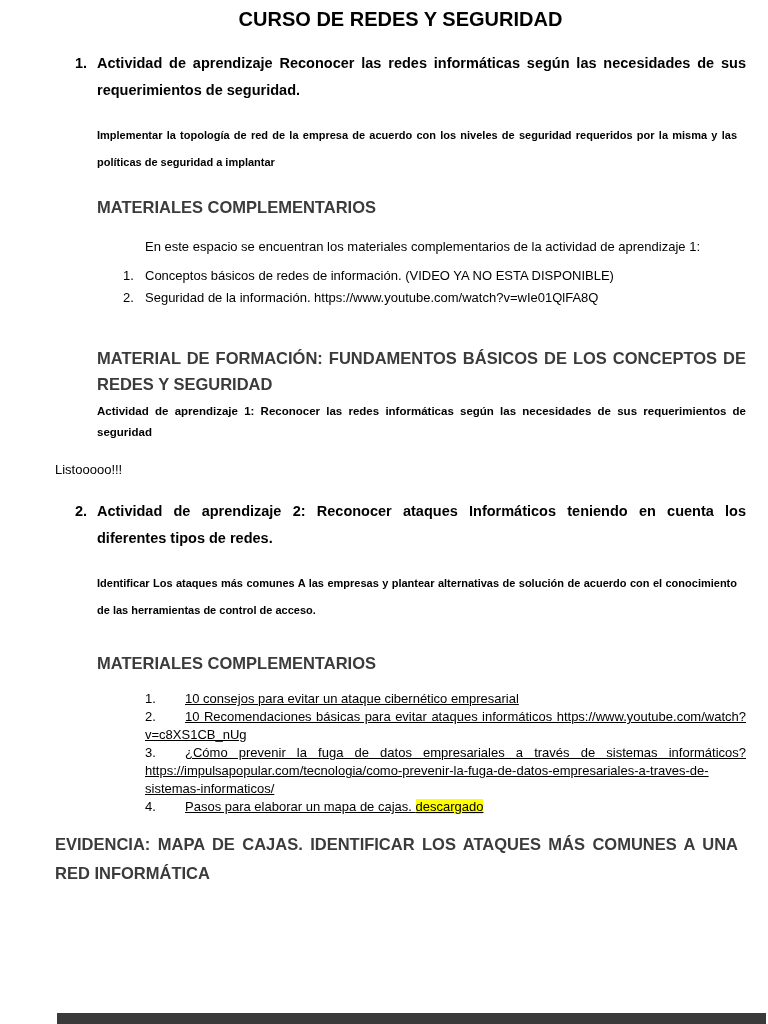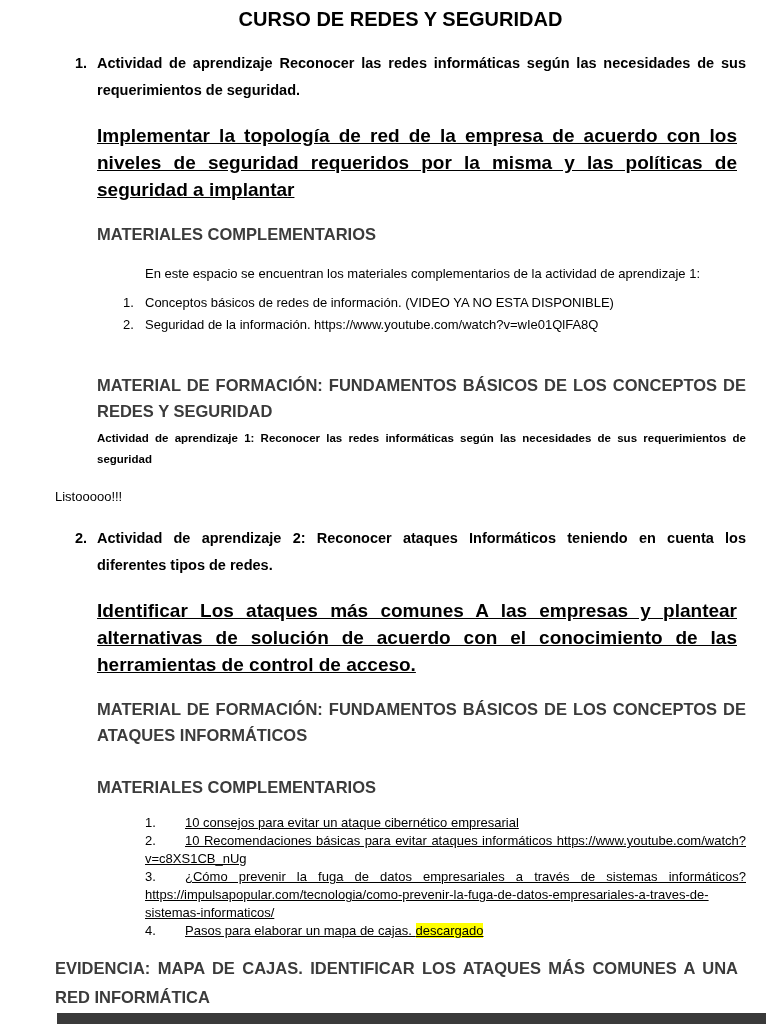--- a/index.html
+++ b/index.html
@@ -27,23 +27,22 @@
     position: absolute; left: 20px; top: 0;
     font-weight: bold; font-size: 14.5px; line-height: 27px;
   }
   .l1txt {
     font-weight: bold; font-size: 14.5px; line-height: 27px;
     text-align: justify;
   }
 
   .para-bold {
     margin: 18px 9px 0 42px;
-    font-weight: bold; font-size: 19px; line-height: 27px;
+    font-weight: bold; font-size: 11px; line-height: 27px;
     text-align: justify;
-    text-decoration: underline;
   }
 
   .sec-head {
     margin: 18px 0 0 42px;
     color: var(--heading, #3b3b3b);
     font-weight: bold; font-size: 16.5px; line-height: 26px;
     text-align: justify;
   }
   .mt-36 { margin-top: 36px; }
   .mt-26 { margin-top: 26px; }
@@ -120,21 +119,20 @@
 
   <p class="note">Listooooo!!!</p>
 
   <div class="l1 mt-18">
     <span class="l1num">2.</span>
     <div class="l1txt">Actividad de aprendizaje 2: Reconocer ataques Informáticos teniendo en cuenta los diferentes tipos de redes.</div>
   </div>
 
   <p class="para-bold">Identificar Los ataques más comunes A las empresas y plantear alternativas de solución de acuerdo con el conocimiento de las herramientas de control de acceso.</p>
 
-  <h2 class="sec-head">MATERIAL DE FORMACIÓN: FUNDAMENTOS BÁSICOS DE LOS CONCEPTOS DE ATAQUES INFORMÁTICOS</h2>
 
   <h2 class="sec-head mt-26">MATERIALES COMPLEMENTARIOS</h2>
 
   <div class="list2">
     <div class="li2">
       <span class="num2">1.</span><span>10 consejos para evitar un ataque cibernético empresarial</span><span class="hl"></span>
     </div>
     <div class="li2">
       <span class="num2">2.</span><span>10 Recomendaciones básicas para evitar ataques informáticos https://www.youtube.com/watch?v=c8XS1CB_nUg</span><span class="hl"></span>
     </div>

